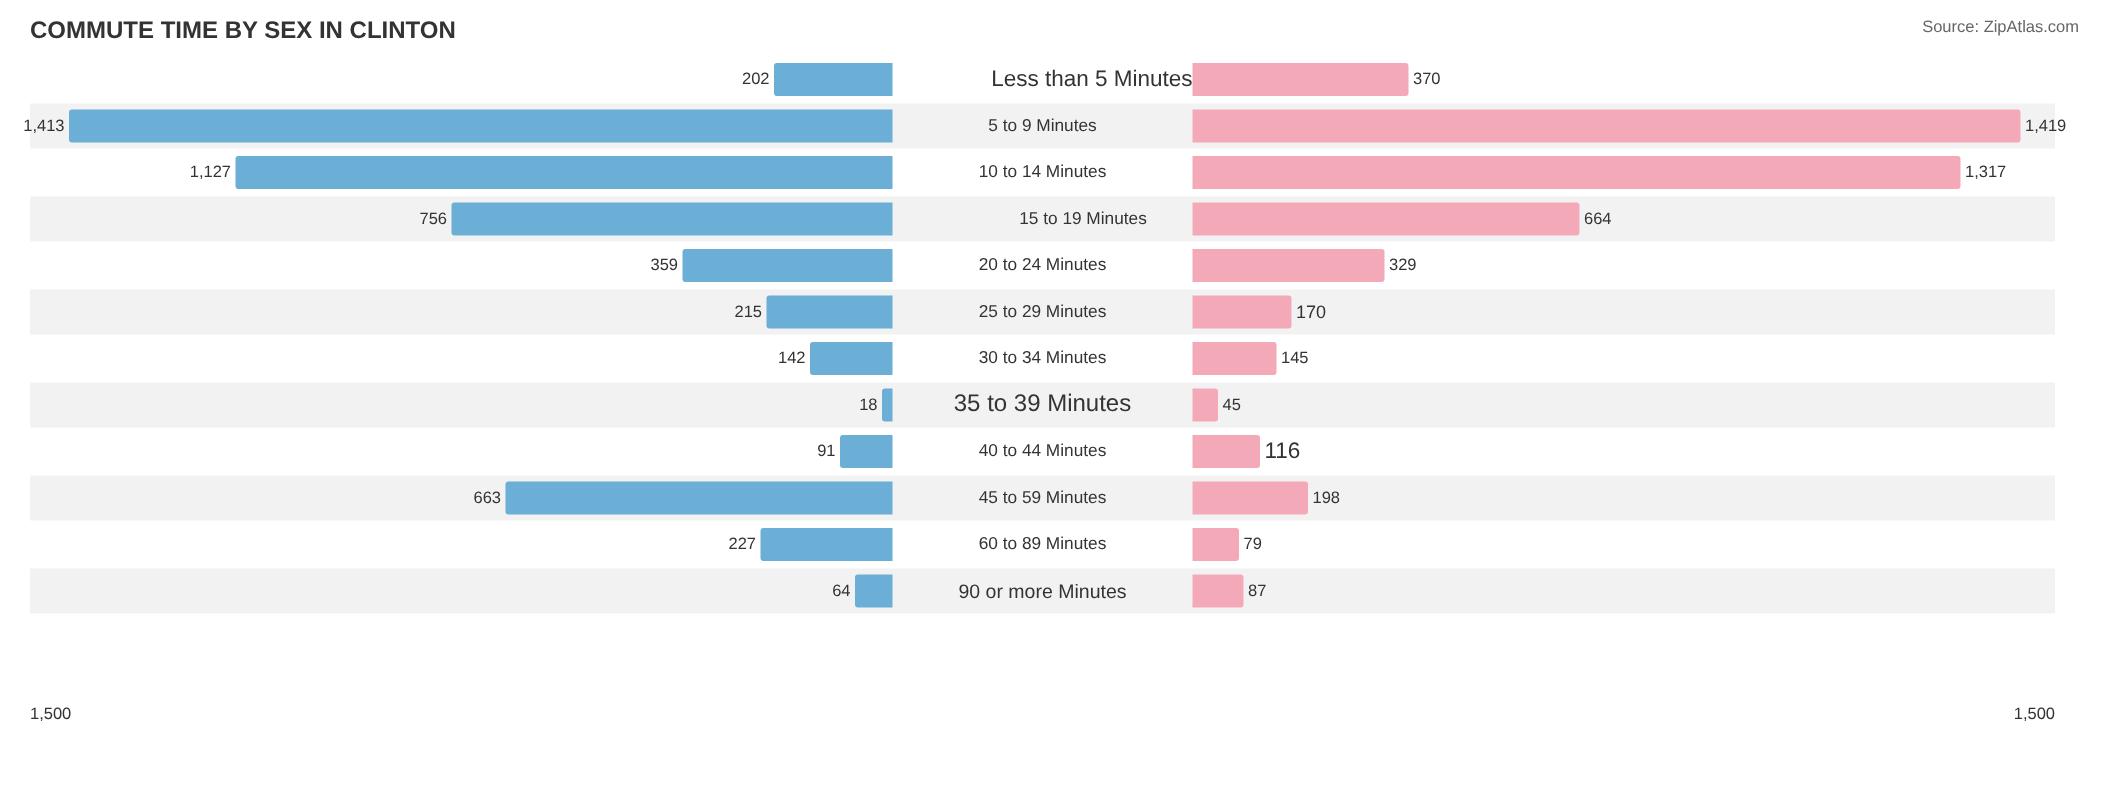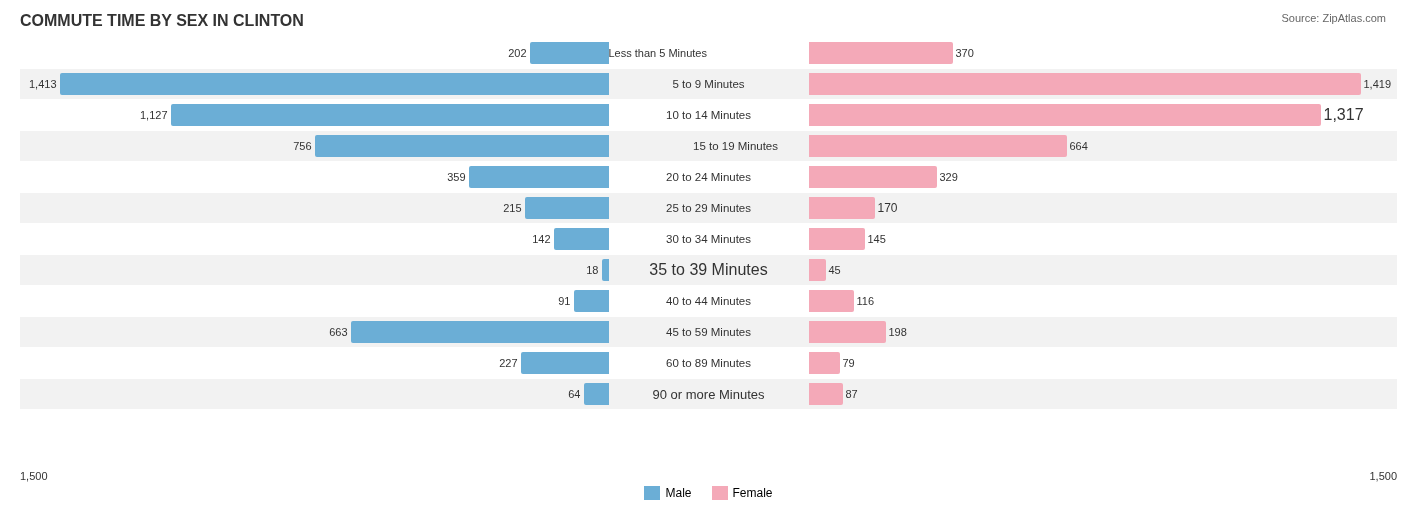--- a/index.html
+++ b/index.html
@@ -6,21 +6,21 @@
     body {
       font-family: Arial, sans-serif;
       background: #fff;
       width: 1406px;
       height: 523px;
       overflow: hidden;
     }
     .chart-container {
       width: 1406px;
       height: 523px;
-      padding: 12px 9px 40px 20px;
+      padding: 12px 36px 40px 20px;
       position: relative;
     }
     .chart-title {
       font-size: 16px;
       font-weight: bold;
       color: #333;
       text-transform: uppercase;
       margin-bottom: 8px;
     }
     .source {
@@ -61,39 +61,39 @@
   </style>
 </head>
 <body>
 
 <div class="chart-container">
   <div class="chart-title">COMMUTE TIME BY SEX IN CLINTON</div>
   <div class="source">Source: ZipAtlas.com</div>
 
   <div id="rows-wrapper" style="position:relative; width:100%; height: 430px;">
   <div style="position: relative; width: 100%; height: 30px; margin-bottom: 1px;">
-        <div style="position: absolute; left: 50%; width: 200px; text-align: left; font-size: 11px; color: rgb(51, 51, 51); top: 50%; transform: translate(-50%, -50%); white-space: nowrap; z-index: 5;">Less than 5 Minutes</div>
+        <div style="position: absolute; left: 50%; width: 200px; text-align: right; font-size: 15px; color: rgb(51, 51, 51); top: 50%; transform: translate(-50%, -50%); white-space: nowrap; z-index: 5;">Less than 5 Minutes</div>
         <div style="position: absolute; right: calc(50% + 100px); width: 79px; height: 22px; top: 50%; transform: translateY(-50%); background: rgb(107, 174, 214); border-radius: 2px 0px 0px 2px;"></div>
         <div style="position: absolute; right: calc(50% + 182px); top: 50%; transform: translateY(-50%); font-size: 11px; color: rgb(51, 51, 51); white-space: nowrap;">202</div>
         <div style="position: absolute; left: calc(50% + 100px); width: 144px; height: 22px; top: 50%; transform: translateY(-50%); background: rgb(244, 169, 184); border-radius: 0px 2px 2px 0px;"></div>
         <div style="position: absolute; left: calc(50% + 247px); top: 50%; transform: translateY(-50%); font-size: 11px; color: rgb(51, 51, 51); white-space: nowrap;">370</div>
       </div>
       <div style="position: relative; width: 100%; height: 30px; margin-bottom: 1px; background: rgb(242, 242, 242);">
         <div style="position: absolute; left: 50%; width: 200px; text-align: center; font-size: 11.5px; color: rgb(51, 51, 51); top: 50%; transform: translate(-50%, -50%); white-space: nowrap; z-index: 5;">5 to 9 Minutes</div>
         <div style="position: absolute; right: calc(50% + 100px); width: 549px; height: 22px; top: 50%; transform: translateY(-50%); background: rgb(107, 174, 214); border-radius: 2px 0px 0px 2px;"></div>
         <div style="position: absolute; right: calc(50% + 652px); top: 50%; transform: translateY(-50%); font-size: 11px; color: rgb(51, 51, 51); white-space: nowrap;">1,413</div>
         <div style="position: absolute; left: calc(50% + 100px); width: 552px; height: 22px; top: 50%; transform: translateY(-50%); background: rgb(244, 169, 184); border-radius: 0px 2px 2px 0px;"></div>
         <div style="position: absolute; left: calc(50% + 655px); top: 50%; transform: translateY(-50%); font-size: 11px; color: rgb(51, 51, 51); white-space: nowrap;">1,419</div>
       </div>
       <div style="position: relative; width: 100%; height: 30px; margin-bottom: 1px;">
         <div style="position: absolute; left: 50%; width: 200px; text-align: center; font-size: 11.5px; color: rgb(51, 51, 51); top: 50%; transform: translate(-50%, -50%); white-space: nowrap; z-index: 5;">10 to 14 Minutes</div>
         <div style="position: absolute; right: calc(50% + 100px); width: 438px; height: 22px; top: 50%; transform: translateY(-50%); background: rgb(107, 174, 214); border-radius: 2px 0px 0px 2px;"></div>
         <div style="position: absolute; right: calc(50% + 541px); top: 50%; transform: translateY(-50%); font-size: 11px; color: rgb(51, 51, 51); white-space: nowrap;">1,127</div>
         <div style="position: absolute; left: calc(50% + 100px); width: 512px; height: 22px; top: 50%; transform: translateY(-50%); background: rgb(244, 169, 184); border-radius: 0px 2px 2px 0px;"></div>
-        <div style="position: absolute; left: calc(50% + 615px); top: 50%; transform: translateY(-50%); font-size: 16px; color: rgb(51, 51, 51); white-space: nowrap;">1,317</div>
+        <div style="position: absolute; left: calc(50% + 615px); top: 50%; transform: translateY(-50%); font-size: 11px; color: rgb(51, 51, 51); white-space: nowrap;">1,317</div>
       </div>
       <div style="position: relative; width: 100%; height: 30px; margin-bottom: 1px; background: rgb(242, 242, 242);">
         <div style="position: absolute; left: 50%; width: 200px; text-align: center; font-size: 11.5px; color: rgb(51, 51, 51); top: 50%; transform: translate(-50%, -50%); white-space: nowrap; z-index: 5; margin-left: 27px;">15 to 19 Minutes</div>
         <div style="position: absolute; right: calc(50% + 100px); width: 294px; height: 22px; top: 50%; transform: translateY(-50%); background: rgb(107, 174, 214); border-radius: 2px 0px 0px 2px;"></div>
         <div style="position: absolute; right: calc(50% + 397px); top: 50%; transform: translateY(-50%); font-size: 11px; color: rgb(51, 51, 51); white-space: nowrap; margin-left: 20px;">756</div>
         <div style="position: absolute; left: calc(50% + 100px); width: 258px; height: 22px; top: 50%; transform: translateY(-50%); background: rgb(244, 169, 184); border-radius: 0px 2px 2px 0px;"></div>
         <div style="position: absolute; left: calc(50% + 361px); top: 50%; transform: translateY(-50%); font-size: 11px; color: rgb(51, 51, 51); white-space: nowrap;">664</div>
       </div>
       <div style="position: relative; width: 100%; height: 30px; margin-bottom: 1px;">
         <div style="position: absolute; left: 50%; width: 200px; text-align: center; font-size: 11.5px; color: rgb(51, 51, 51); top: 50%; transform: translate(-50%, -50%); white-space: nowrap; z-index: 5;">20 to 24 Minutes</div>
@@ -121,21 +121,21 @@
         <div style="position: absolute; right: calc(50% + 100px); width: 7px; height: 22px; top: 50%; transform: translateY(-50%); background: rgb(107, 174, 214); border-radius: 2px 0px 0px 2px;"></div>
         <div style="position: absolute; right: calc(50% + 110px); top: 50%; transform: translateY(-50%); font-size: 11px; color: rgb(51, 51, 51); white-space: nowrap;">18</div>
         <div style="position: absolute; left: calc(50% + 100px); width: 17px; height: 22px; top: 50%; transform: translateY(-50%); background: rgb(244, 169, 184); border-radius: 0px 2px 2px 0px;"></div>
         <div style="position: absolute; left: calc(50% + 120px); top: 50%; transform: translateY(-50%); font-size: 11px; color: rgb(51, 51, 51); white-space: nowrap; text-align: right;">45</div>
       </div>
       <div style="position: relative; width: 100%; height: 30px; margin-bottom: 1px;">
         <div style="position: absolute; left: 50%; width: 200px; text-align: center; font-size: 11.5px; color: rgb(51, 51, 51); top: 50%; transform: translate(-50%, -50%); white-space: nowrap; z-index: 5;">40 to 44 Minutes</div>
         <div style="position: absolute; right: calc(50% + 100px); width: 35px; height: 22px; top: 50%; transform: translateY(-50%); background: rgb(107, 174, 214); border-radius: 2px 0px 0px 2px;"></div>
         <div style="position: absolute; right: calc(50% + 138px); top: 50%; transform: translateY(-50%); font-size: 11px; color: rgb(51, 51, 51); white-space: nowrap;">91</div>
         <div style="position: absolute; left: calc(50% + 100px); width: 45px; height: 22px; top: 50%; transform: translateY(-50%); background: rgb(244, 169, 184); border-radius: 0px 2px 2px 0px;"></div>
-        <div style="position: absolute; left: calc(50% + 148px); top: 50%; transform: translateY(-50%); font-size: 11px; color: rgb(51, 51, 51); white-space: nowrap;">116</div>
+        <div style="position: absolute; left: calc(50% + 148px); top: 50%; transform: translateY(-50%); font-size: 15px; color: rgb(51, 51, 51); white-space: nowrap;">116</div>
       </div>
       <div style="position: relative; width: 100%; height: 30px; margin-bottom: 1px; background: rgb(242, 242, 242);">
         <div style="position: absolute; left: 50%; width: 200px; text-align: center; font-size: 11.5px; color: rgb(51, 51, 51); top: 50%; transform: translate(-50%, -50%); white-space: nowrap; z-index: 5;">45 to 59 Minutes</div>
         <div style="position: absolute; right: calc(50% + 100px); width: 258px; height: 22px; top: 50%; transform: translateY(-50%); background: rgb(107, 174, 214); border-radius: 2px 0px 0px 2px;"></div>
         <div style="position: absolute; right: calc(50% + 361px); top: 50%; transform: translateY(-50%); font-size: 11px; color: rgb(51, 51, 51); white-space: nowrap;">663</div>
         <div style="position: absolute; left: calc(50% + 100px); width: 77px; height: 22px; top: 50%; transform: translateY(-50%); background: rgb(244, 169, 184); border-radius: 0px 2px 2px 0px;"></div>
         <div style="position: absolute; left: calc(50% + 180px); top: 50%; transform: translateY(-50%); font-size: 11px; color: rgb(51, 51, 51); white-space: nowrap;">198</div>
       </div>
       <div style="position: relative; width: 100%; height: 30px; margin-bottom: 1px;">
         <div style="position: absolute; left: 50%; width: 170px; text-align: center; font-size: 11.5px; color: rgb(51, 51, 51); top: 50%; transform: translate(-50%, -50%); white-space: nowrap; z-index: 5;">60 to 89 Minutes</div>
@@ -151,23 +151,13 @@
         <div style="position: absolute; left: calc(50% + 100px); width: 34px; height: 22px; top: 50%; transform: translateY(-50%); background: rgb(244, 169, 184); border-radius: 0px 2px 2px 0px;"></div>
         <div style="position: absolute; left: calc(50% + 137px); top: 50%; transform: translateY(-50%); font-size: 11px; color: rgb(51, 51, 51); white-space: nowrap;">87</div>
       </div>
     </div>
 
   <div class="axis-labels">
     <span>1,500</span>
     <span>1,500</span>
   </div>
 
-  <div class="legend">
-    <div class="legend-item">
-      <div class="legend-box" style="background:#6baed6;"></div>
-      <span>Male</span>
-    </div>
-    <div class="legend-item">
-      <div class="legend-box" style="background:#f4a9b8;"></div>
-      <span>Female</span>
-    </div>
-  </div>
 </div>
 
 </body></html>

